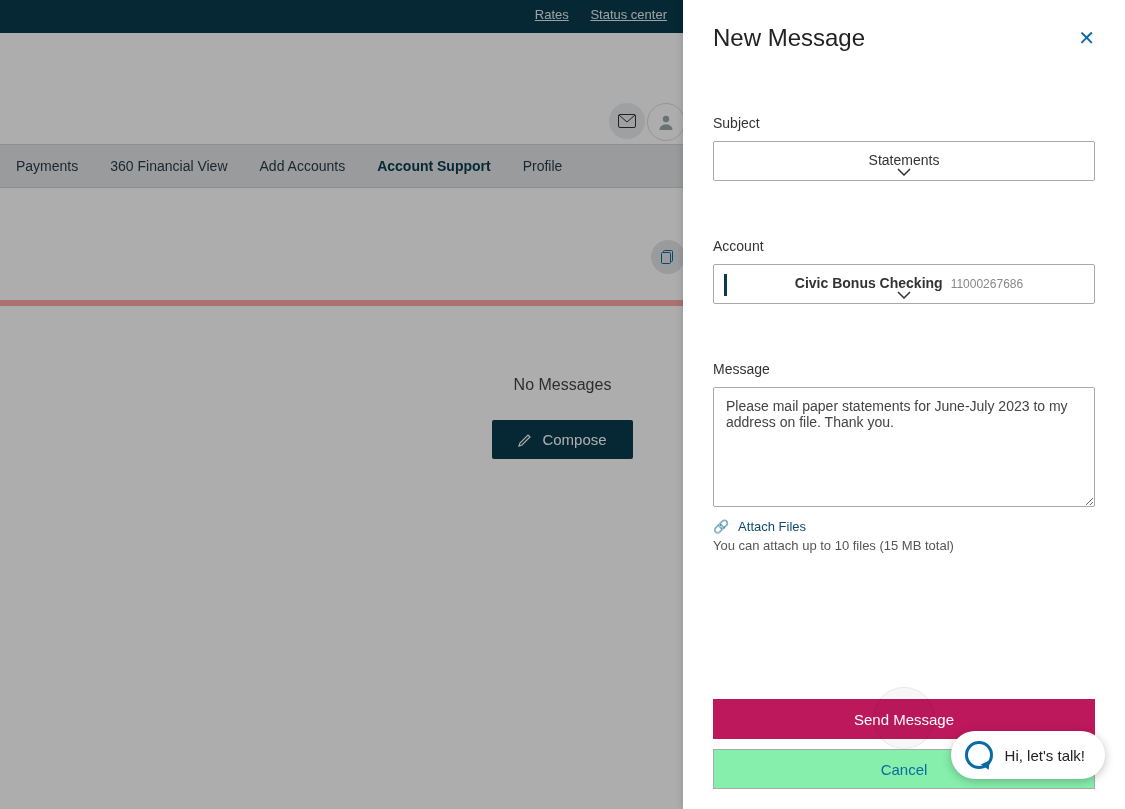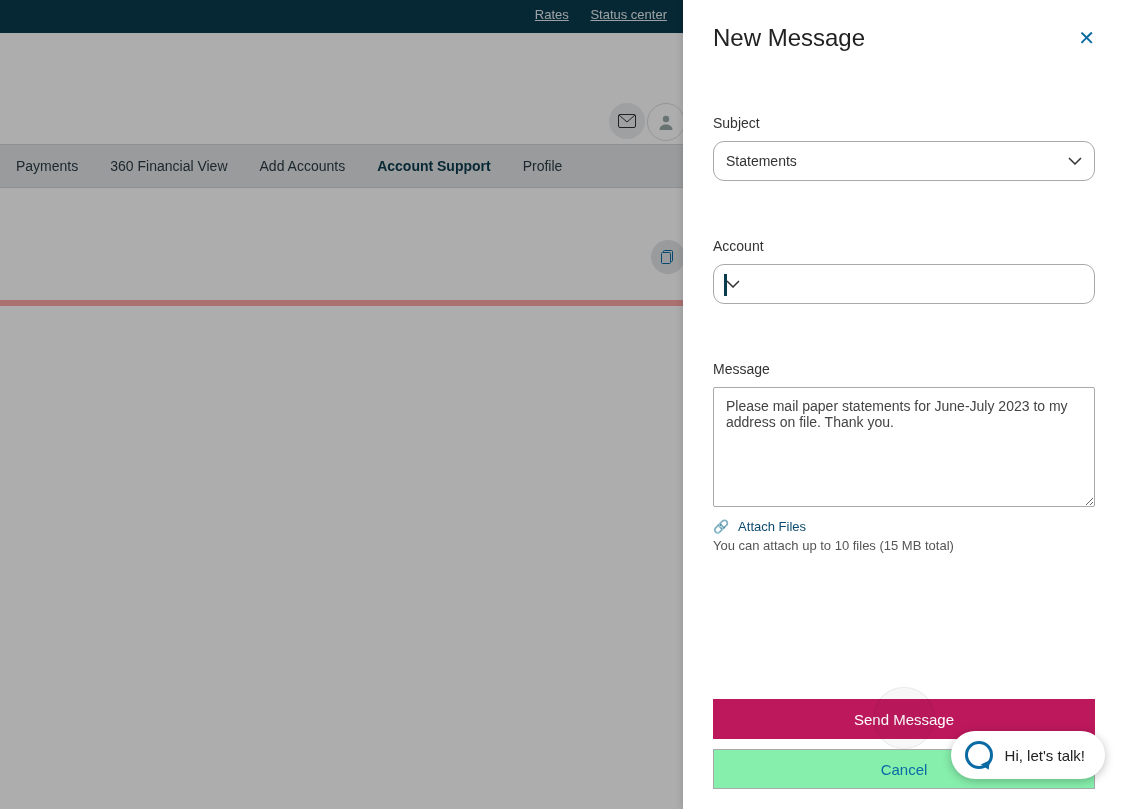--- a/index.html
+++ b/index.html
@@ -184,30 +184,31 @@
   }
 
   .form-group { margin-top:28px; }
   .form-group.first { margin-top:34px; }
   .form-label { font-size:14px; color:#333; display:block; margin-bottom:10px; }
 
   .select-box {
     width:100%;
     height:40px;
     border:1px solid #a7a9ac;
-    border-radius:11px;
+    border-radius:2px;
     display:flex;
     align-items:center;
     justify-content:space-between;
-    padding:0 12px;
+    padding:10px 12px;
     box-sizing:border-box;
     font-size:14px;
     color:#333;
     cursor:pointer;
     background:#fff;
+    flex-direction:column;
   }
   .select-box .chev { color:#333; }
 
   .account-box {
     position:relative;
   }
   .account-box .bar {
     position:absolute;
     left:10px; top:9px;
     width:3px; height:22px;
@@ -351,20 +352,31 @@
     <div class="title-row">
       <h1 class="page-title">Center</h1>
       <div class="copy-btn">
         <svg width="16" height="16" viewBox="0 0 16 16" fill="none">
             <rect x="3.5" y="1.5" width="9" height="11" rx="1" stroke="#0a6aa3"></rect>
             <rect x="1.5" y="3.5" width="9" height="11" rx="1" stroke="#0a6aa3" fill="#e2e5e7"></rect>
           </svg>
       </div>
     </div>
 
+    <div class="center-block">
+      <div class="no-msg">No Messages</div>
+      <button class="compose-btn">
+        <span>
+          <svg width="14" height="14" viewBox="0 0 14 14" fill="none">
+              <path d="M1 13l1-3 8-8 2 2-8 8-3 1z" stroke="#fff" stroke-width="1.2" fill="none"></path>
+            </svg>
+        </span>
+        <span>Compose</span>
+      </button>
+    </div>
   </div>
 
   <div class="dim-overlay"></div>
 </div>
 
 <div class="side-panel">
   <div class="panel-title-row">
     <div class="panel-title">New Message</div>
     <div class="close-x">✕</div>
   </div>
@@ -378,20 +390,24 @@
             <path d="M1 1l6 6 6-6" stroke="#333" stroke-width="1.5" fill="none"></path>
           </svg>
       </span>
     </div>
   </div>
 
   <div class="form-group">
     <label class="form-label">Account</label>
     <div class="select-box account-box">
       <span class="bar"></span>
+      <span style="display:flex;align-items:baseline;">
+        <span class="account-name">Civic Bonus Checking</span>
+        <span class="account-num">11000267686</span>
+      </span>
       <span class="chev">
         <svg width="14" height="8" viewBox="0 0 14 8" fill="none">
             <path d="M1 1l6 6 6-6" stroke="#333" stroke-width="1.5" fill="none"></path>
           </svg>
       </span>
     </div>
   </div>
 
   <div class="form-group">
     <label class="form-label">Message</label>

